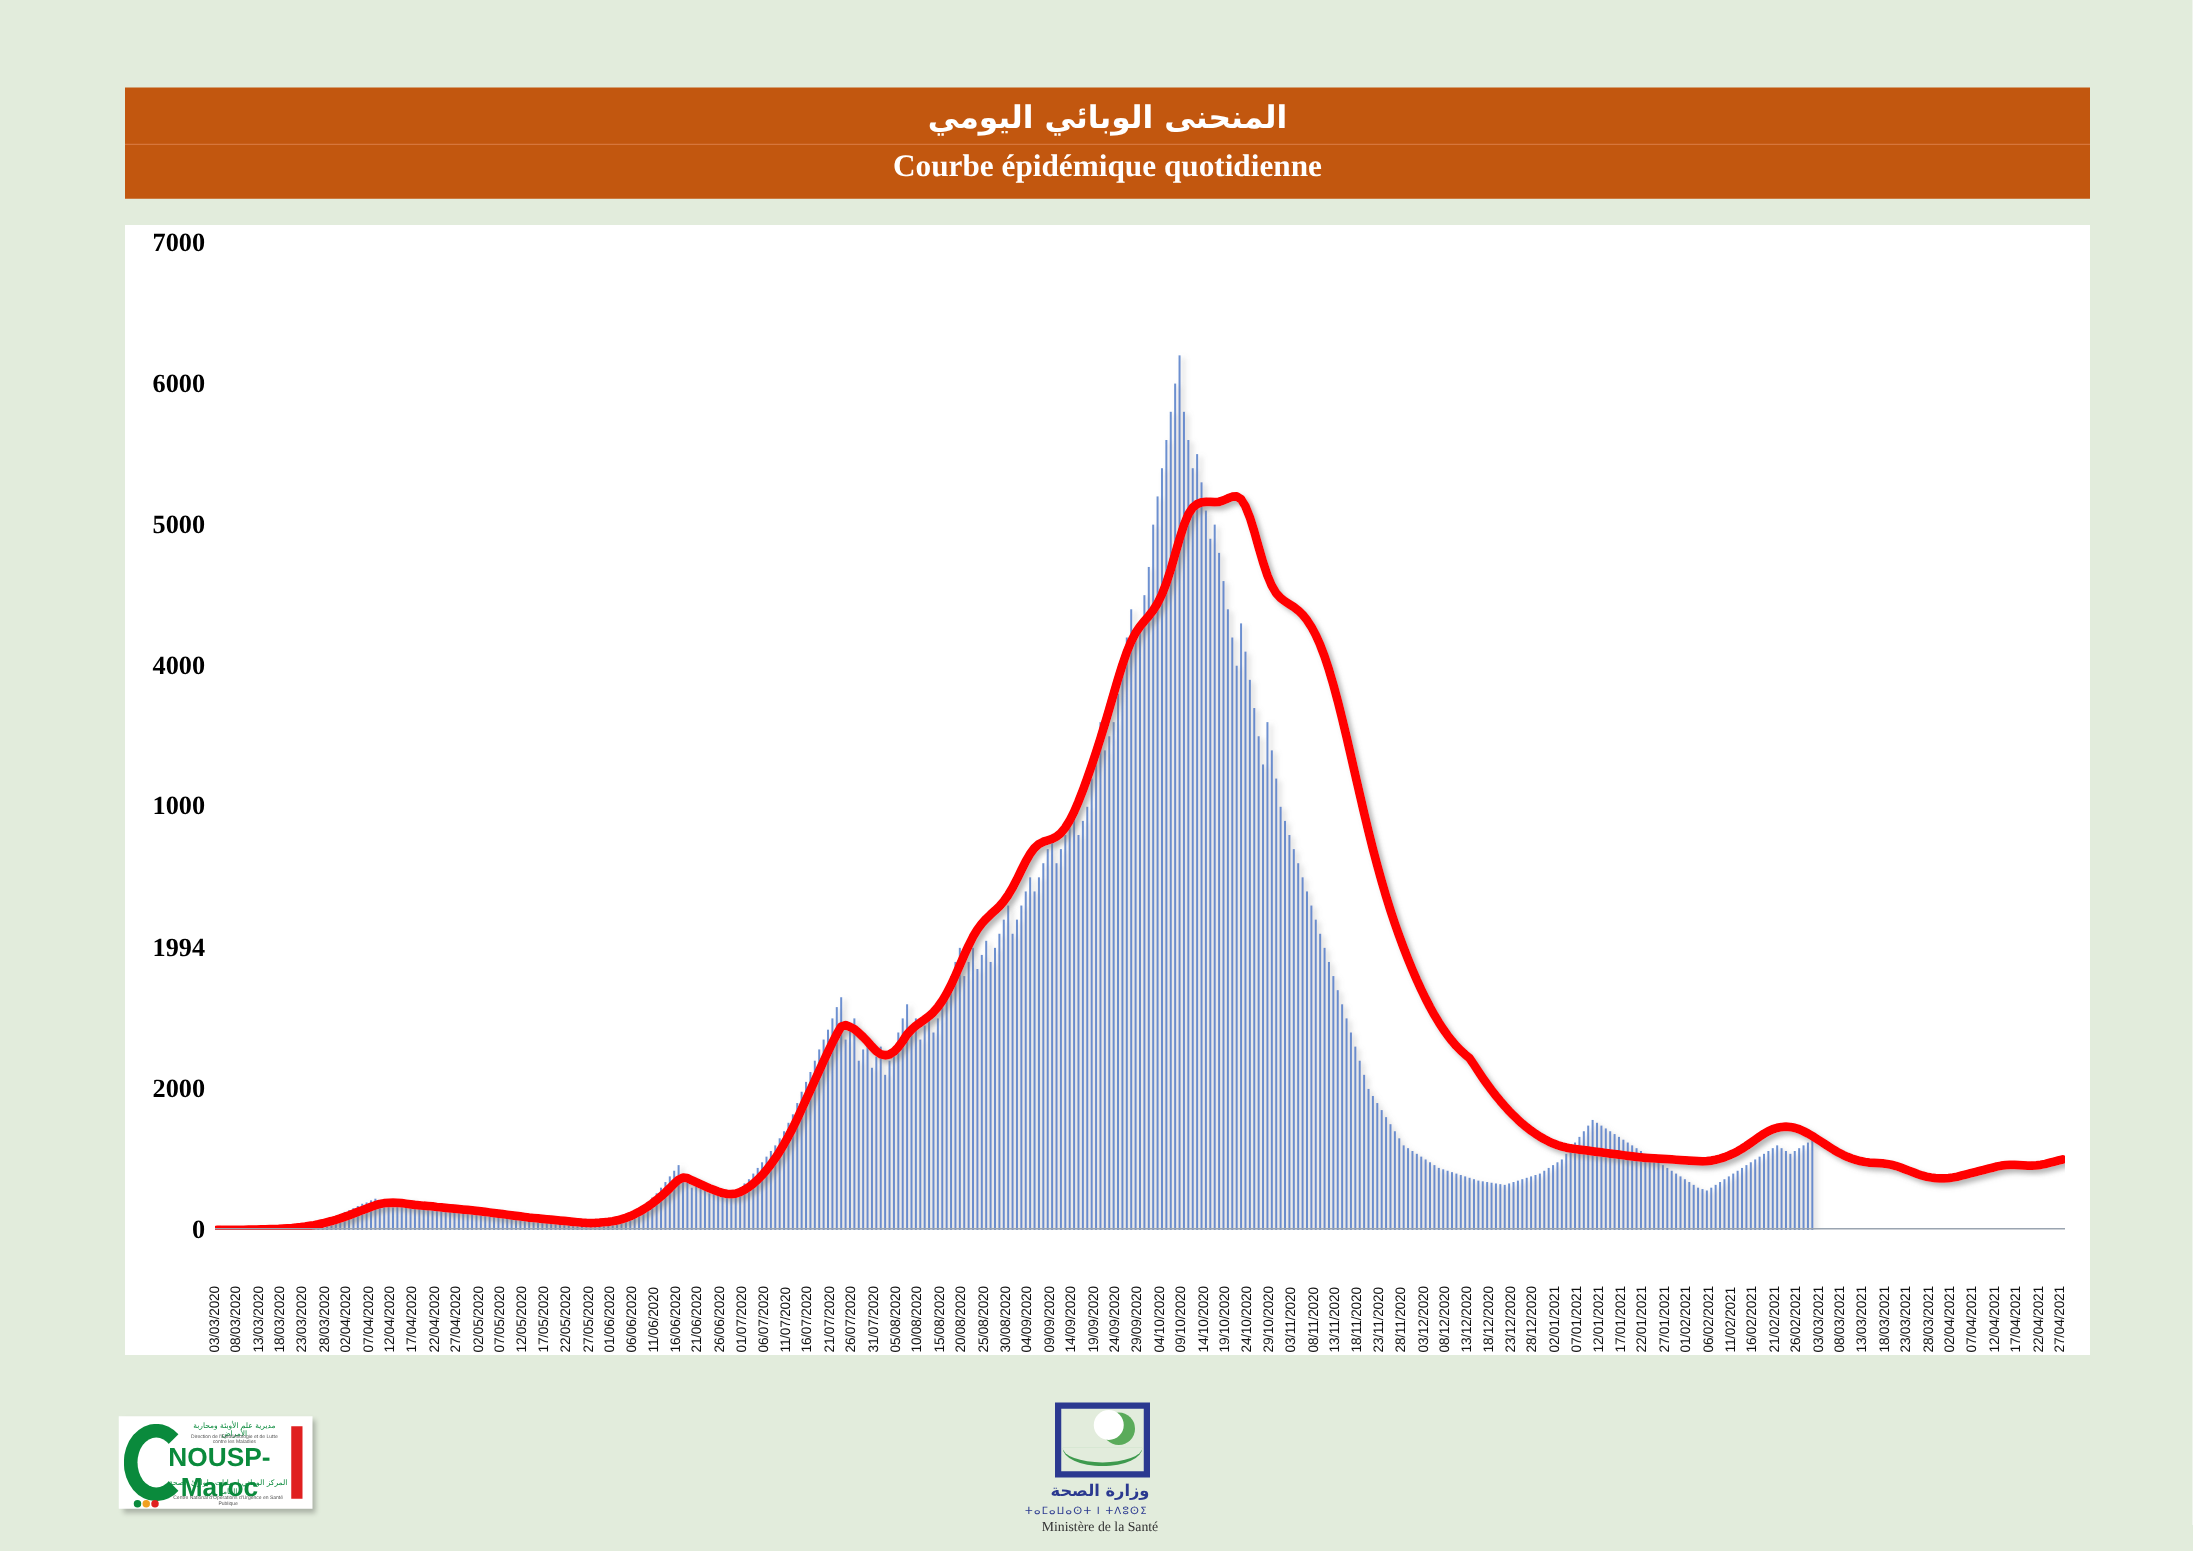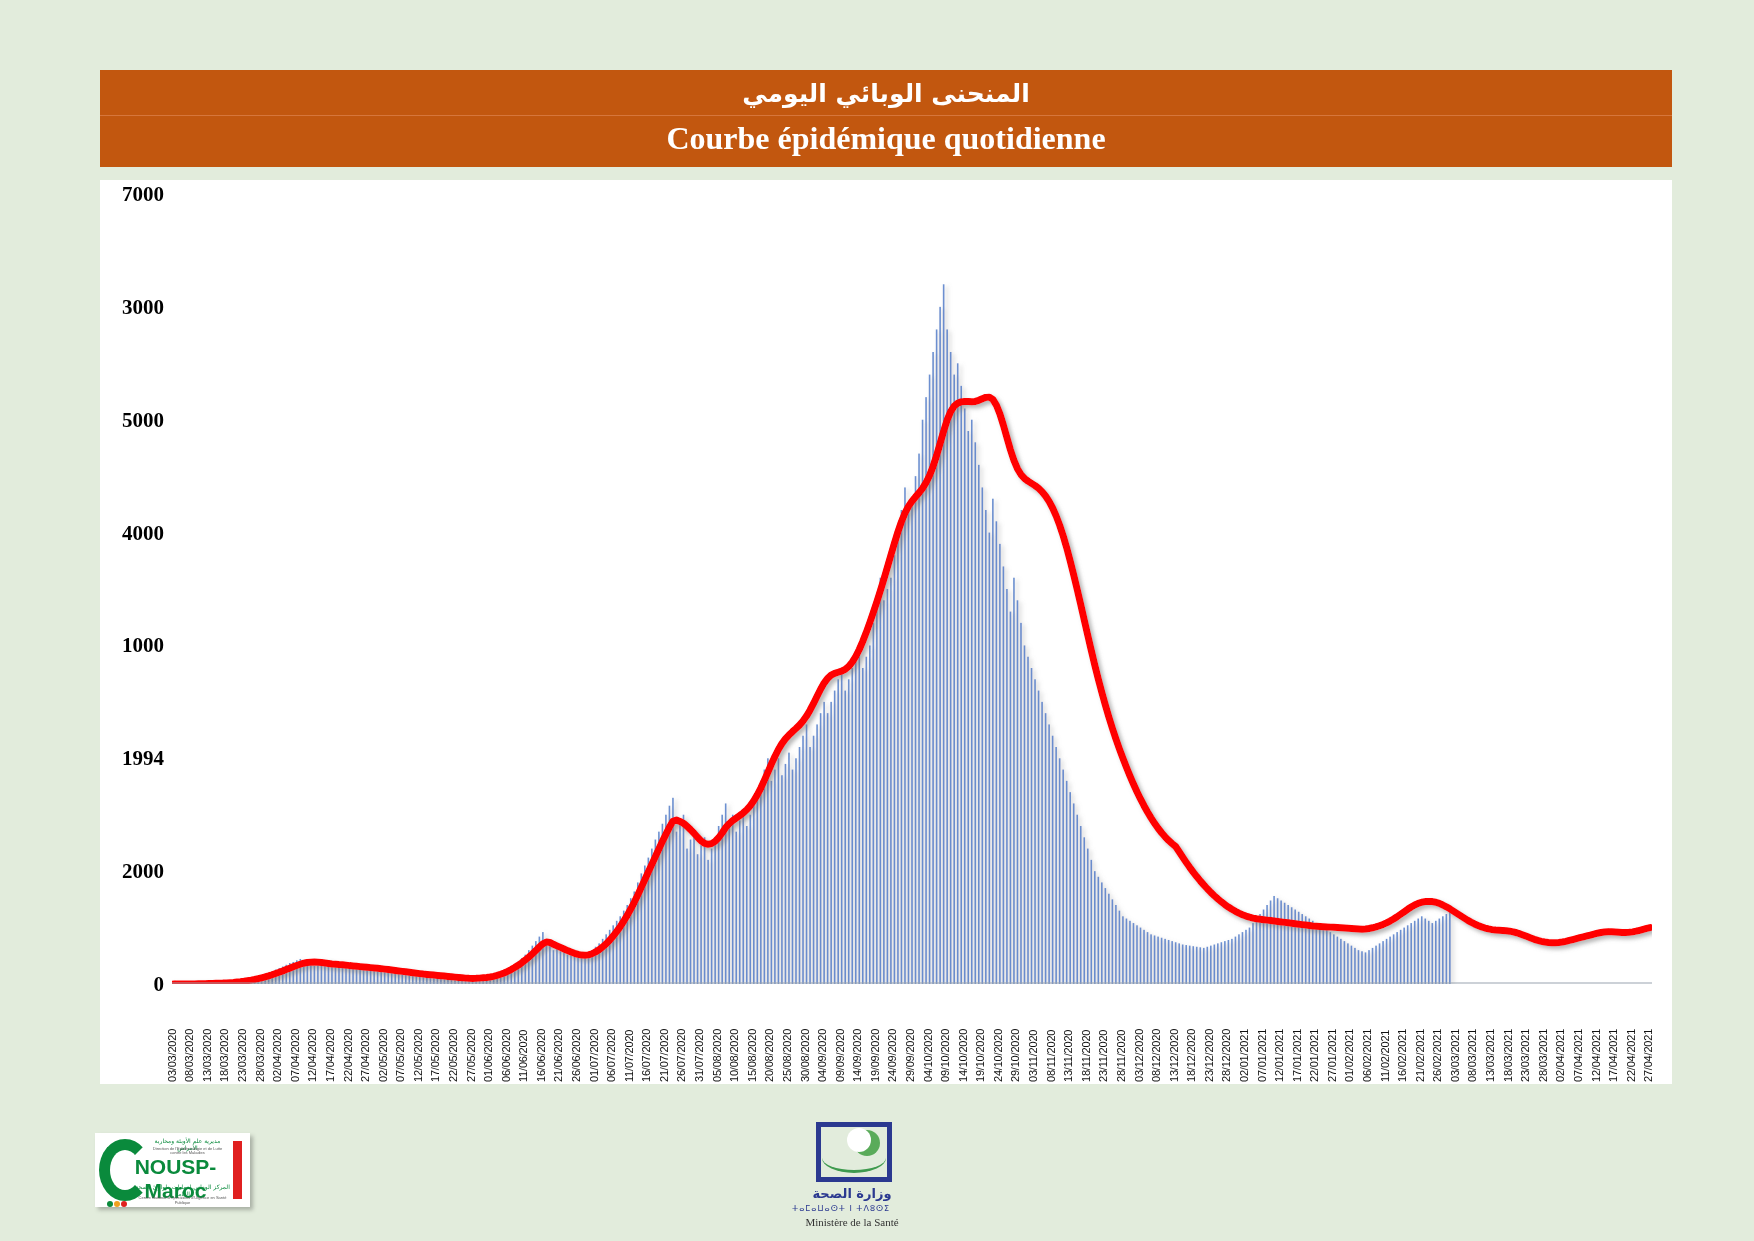--- a/index.html
+++ b/index.html
@@ -22,21 +22,21 @@
   .banner .ar{
     color:#ffffff;font-weight:bold;font-size:25px;
     text-align:center;line-height:1.25;
     direction:rtl;
     font-family:"DejaVu Sans", sans-serif;
   }
   .banner .divider{
     height:1px;background:#d6763c;margin:6px 0 4px 0;width:100%;
   }
   .banner .fr{
-    color:#ffffff;font-weight:bold;font-size:32px;
+    color:#ffffff;font-weight:bold;font-size:25px;
     text-align:center;line-height:1.15;
     font-family:"Liberation Serif", serif;
   }
 
   
   .panel{
     position:absolute;left:100px;top:180px;width:1572px;height:904px;
     background:#ffffff;
   }
 
@@ -118,21 +118,21 @@
   #logo-nousp .main{position:absolute;left:26px;top:22px;right:20px;text-align:center;
      font-family:"Liberation Sans",sans-serif;font-weight:bold;font-size:21px;color:#0a8a3c;}
   #logo-nousp .l3{position:absolute;left:40px;bottom:10px;right:20px;text-align:center;
      font-family:"DejaVu Sans",sans-serif;font-size:6px;color:#0a8a3c;direction:rtl;}
   #logo-nousp .l4{position:absolute;left:40px;bottom:2px;right:20px;text-align:center;
      font-family:"Liberation Sans",sans-serif;font-size:4px;color:#555;}
   #logo-nousp .dots{position:absolute;left:12px;bottom:6px;width:26px;height:8px;}
   #logo-nousp .dots i{display:inline-block;width:6px;height:6px;border-radius:50%;margin-right:1px;}
 
   
-  #logo-ministry{left:792px;top:1120px;width:120px;height:112px;}
+  #logo-ministry{left:820px;top:1120px;width:120px;height:112px;}
   #logo-ministry .frame{position:absolute;left:24px;top:2px;width:76px;height:60px;
      border:5px solid #2b3990;box-sizing:border-box;}
   #logo-ministry .moon{position:absolute;left:62px;top:10px;width:26px;height:26px;
      border-radius:50%;background:#5aab5a;}
   #logo-ministry .moon:after{content:"";position:absolute;left:-7px;top:-2px;width:24px;height:24px;
      border-radius:50%;background:#ffffff;}
   #logo-ministry .wave{position:absolute;left:30px;top:38px;width:64px;height:12px;
      border-bottom:3px solid #3e9a4e;border-radius:50%/0 0 100% 100%;}
   #logo-ministry .ar{position:absolute;left:0;top:66px;width:120px;text-align:center;
      font-family:"DejaVu Sans",sans-serif;font-size:13px;color:#2b3990;direction:rtl;font-weight:bold;}
@@ -165,21 +165,21 @@
   <div class="panel">
     <div class="plot-wrap">
 
       <div class="ylabels" id="ylabels">
           <div class="ylab" style="top: 804px;">0</div>
           <div class="ylab" style="top: 691.143px;">2000</div>
           <div class="ylab" style="top: 578.286px;">1994</div>
           <div class="ylab" style="top: 465.429px;">1000</div>
           <div class="ylab" style="top: 352.571px;">4000</div>
           <div class="ylab" style="top: 239.714px;">5000</div>
-          <div class="ylab" style="top: 126.857px;">3000</div>
+          <div class="ylab" style="top: 126.857px;">6000</div>
           <div class="ylab" style="top: 14px; text-align: center;">7000</div>
         </div>
 
       <div class="canvas-area">
         <svg id="chart-svg" width="1480" height="790" viewBox="0 0 1480 790">
           <defs>
             <filter id="softshadow" x="-30%" y="-30%" width="180%" height="180%">
               <feDropShadow dx="3" dy="2" stdDeviation="2.2" flood-color="#8a8a8a" flood-opacity="0.55"></feDropShadow>
             </filter>
             <filter id="lineshadow" x="-20%" y="-20%" width="150%" height="150%">

